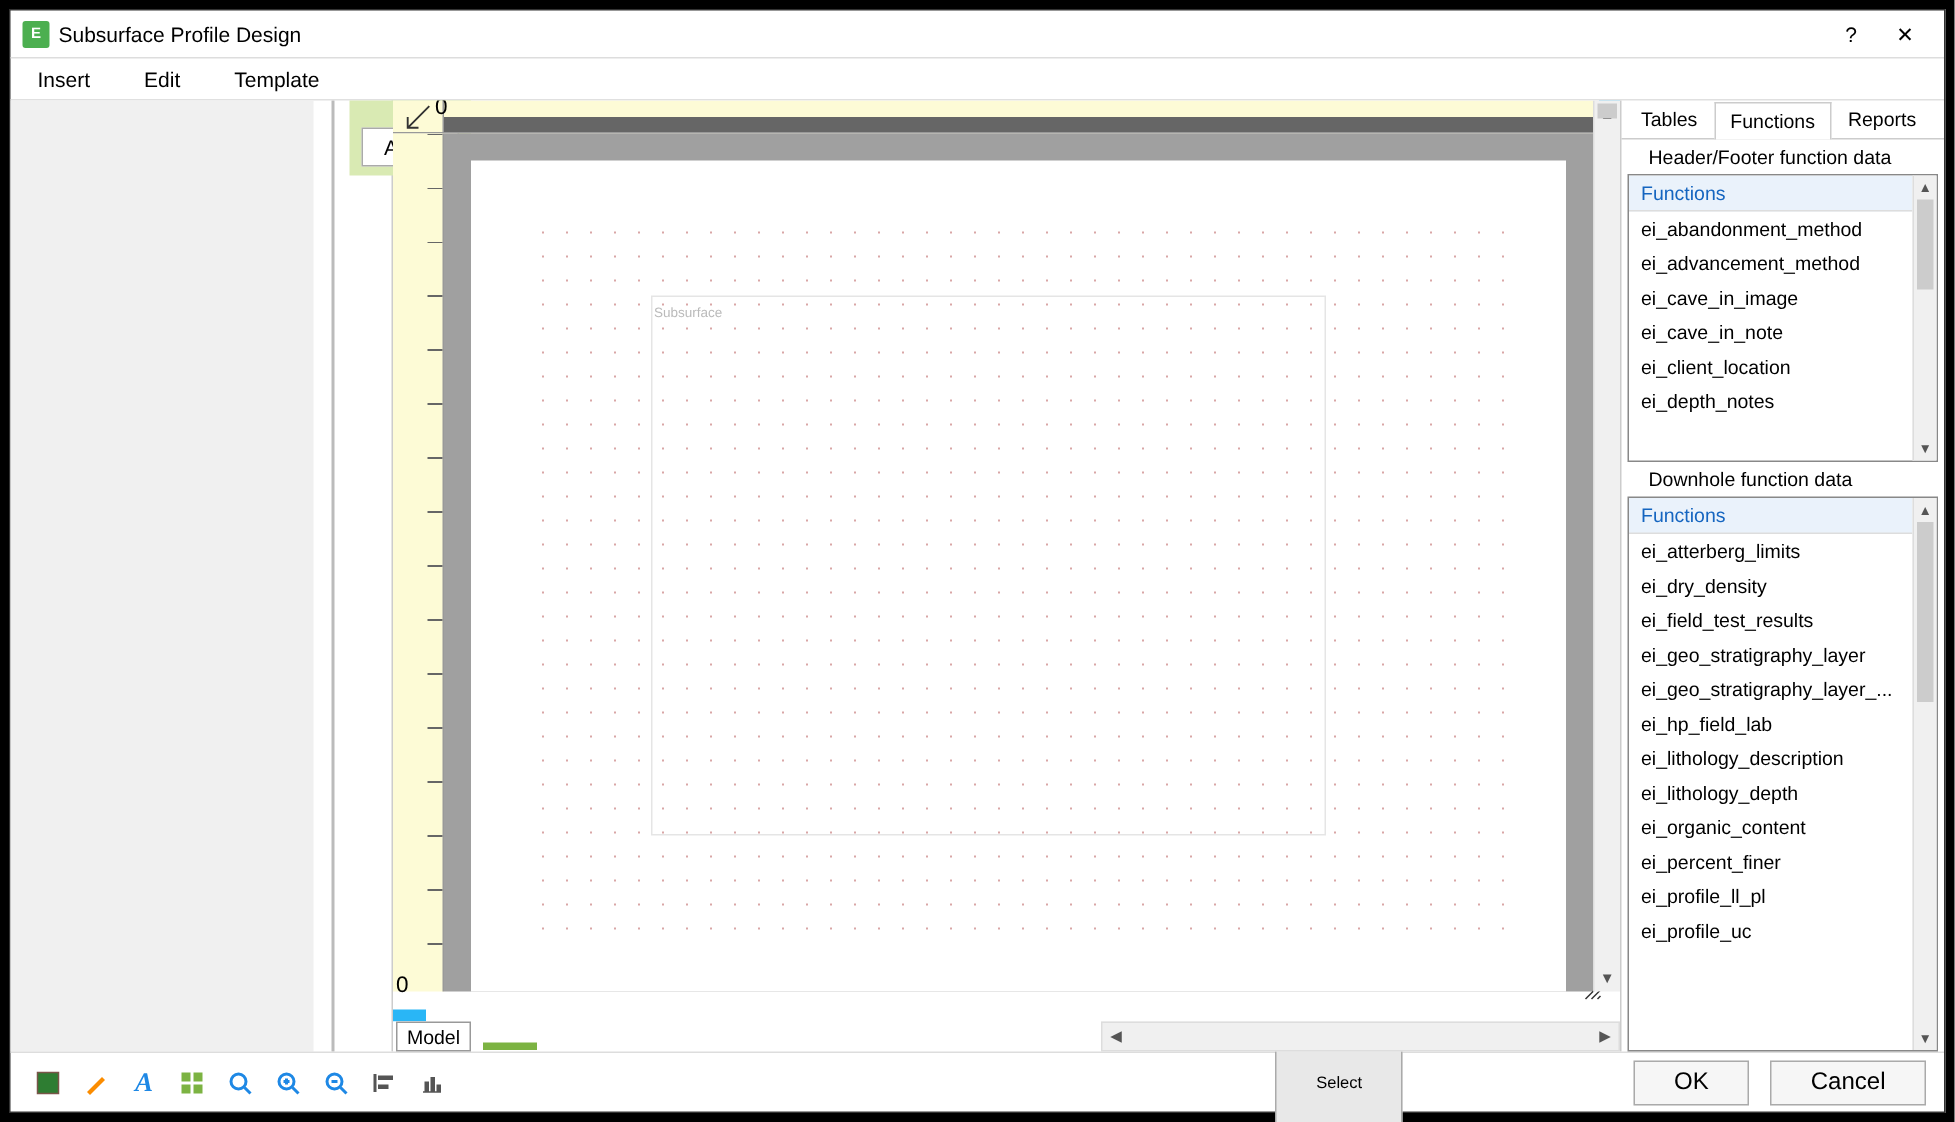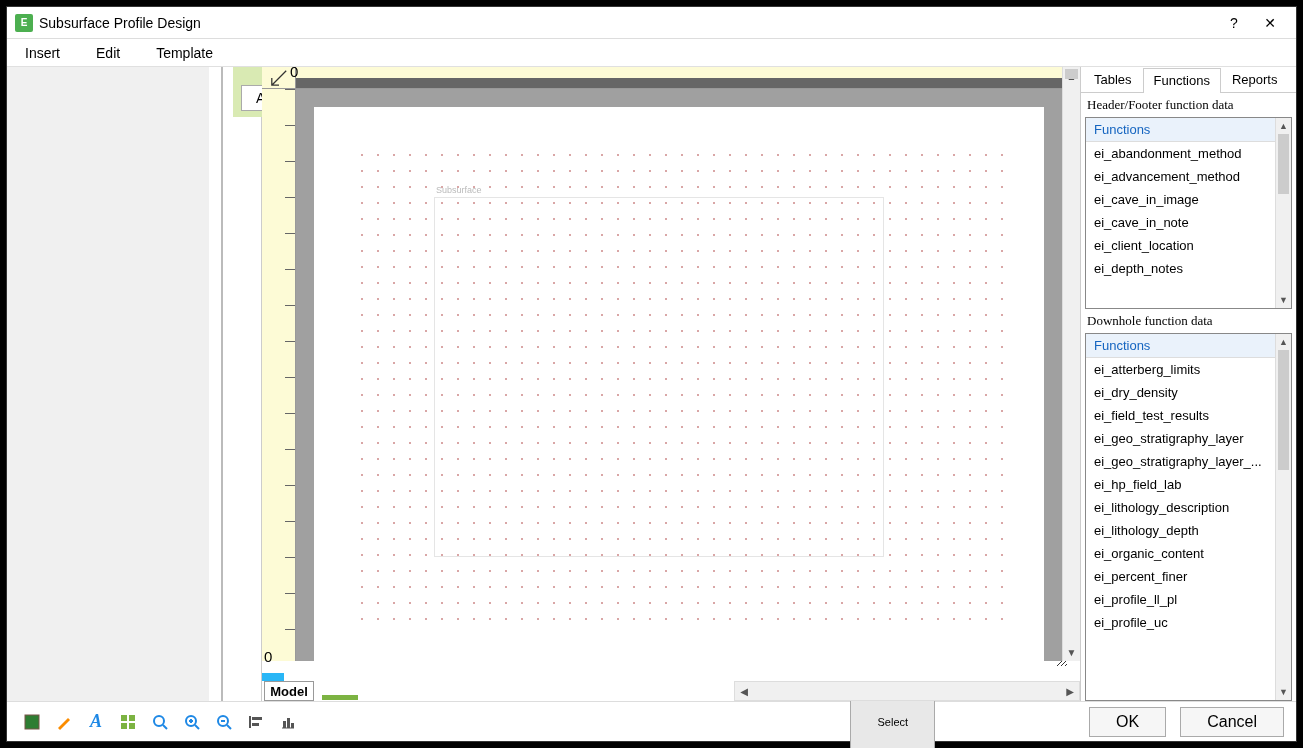--- a/index.html
+++ b/index.html
@@ -25,41 +25,41 @@
 .canvas-wrap { flex:1; position:relative; overflow:hidden; }
 .ruler-top { position:absolute; left:34px; right:18px; top:0; height:22px; background:#fdfbd6; border-bottom:1px solid #999;}
 .ruler-top .zero{position:absolute;left:-6px;top:-4px;font-size:15px;}
 .ruler-left { position:absolute; left:0; top:22px; bottom:20px; width:34px; background:#fdfbd6; border-right:1px solid #999;}
 .ruler-left .zero{position:absolute;left:2px;bottom:-4px;font-size:15px;}
 .vscroll { position:absolute; right:0; top:0; bottom:20px; width:18px; background:#f0f0f0; border-left:1px solid #ddd;}
 .vscroll .thumb{position:absolute;left:2px;right:2px;top:2px;height:10px;background:#ccc;}
 .vscroll .up,.vscroll .down{position:absolute;left:0;right:0;height:18px;display:flex;align-items:center;justify-content:center;font-size:10px;color:#555;}
 .vscroll .up{top:0;} .vscroll .down{bottom:0;}
 .hscroll-row{height:20px;position:relative;display:flex;align-items:stretch;}
-.hscroll-row .model-tab{width:50px;border:1px solid #999;display:flex;align-items:center;justify-content:center;background:#fff;font-size:13px; margin-left:2px;font-weight:bold;}
+.hscroll-row .model-tab{width:50px;border:1px solid #999;display:flex;align-items:center;justify-content:center;background:#fff;font-size:13px; margin-left:2px;}
 .hscroll-row .track{flex:1;margin-left:420px;background:#f0f0f0;border:1px solid #ddd;position:relative;}
 .hscroll-row .track .lbtn,.hscroll-row .track .rbtn{position:absolute;top:0;bottom:0;width:18px;display:flex;align-items:center;justify-content:center;font-size:10px;color:#555;}
 .hscroll-row .track .lbtn{left:0;} .hscroll-row .track .rbtn{right:0;}
 .stage { position:absolute; left:34px; right:18px; top:22px; bottom:20px; background:#a0a0a0; padding:18px 18px 0 18px;}
 .stage .page{ width:100%; height:100%; background:#fff; position:relative;}
 .stage .dots{position:absolute;left:40px;right:40px;top:40px;bottom:40px;
   background-image: radial-gradient(#d9a6a6 1px, transparent 1px);
   background-size: 16px 16px;
 }
 .stage .innerbox{position:absolute;left:120px;top:90px;width:450px;height:360px;border:1px solid #e5e5e5;}
-.stage .innerlabel{position:absolute;left:122px;top:78px;font-size:9px;color:#bbb;}
+.stage .innerlabel{position:absolute;left:122px;top:96px;font-size:9px;color:#bbb;}
 .stage .bluestrip-top{position:absolute;right:-18px;top:-22px;width:14px;height:22px;background:#29b6f6;}
 .stage .bluestrip-bot{position:absolute;left:-34px;bottom:-20px;width:22px;height:8px;background:#29b6f6;}
 .stage .resize-handle{position:absolute;right:-7px;bottom:-7px;width:14px;height:14px;}
 .stage .resize-handle svg{width:14px;height:14px;}
 .rightcol { width: 215px; display:flex; flex-direction:column;}
 .tabs { height:26px; display:flex; border-bottom:1px solid #ccc; padding-left:2px;}
 .tabs .tab{ padding:4px 10px; border:1px solid transparent; border-bottom:none; font-size:13px;}
 .tabs .tab.active{ border-color:#ccc; background:#fff; position:relative; top:1px;}
-.panel-label{ font-size:13px; padding:4px 6px;font-family:Liberation Serif, serif;}
+.panel-label{ font-size:13px; padding:4px 18px;}
 .listbox{ border:1px solid #888; margin:0 4px; position:relative; display:flex;}
 .listbox .items{flex:1; overflow:hidden;}
 .listbox .hdr{ background:#eaf2fb; color:#1565c0; padding:4px 8px; border-bottom:1px solid #ddd;}
 .listbox .row{ padding:4px 8px; white-space:nowrap; overflow:hidden; text-overflow:ellipsis;}
 .listbox .sb{width:16px;background:#f0f0f0;border-left:1px solid #ddd;position:relative;}
 .listbox .sb .up,.listbox .sb .down{position:absolute;left:0;right:0;height:16px;display:flex;align-items:center;justify-content:center;font-size:9px;color:#555;}
 .listbox .sb .up{top:0;} .listbox .sb .down{bottom:0;}
 .listbox .sb .thumb{position:absolute;left:2px;right:2px;top:16px;height:60px;background:#ccc;}
 .hf-box{height:192px;}
 .dh-box{flex:1;}

